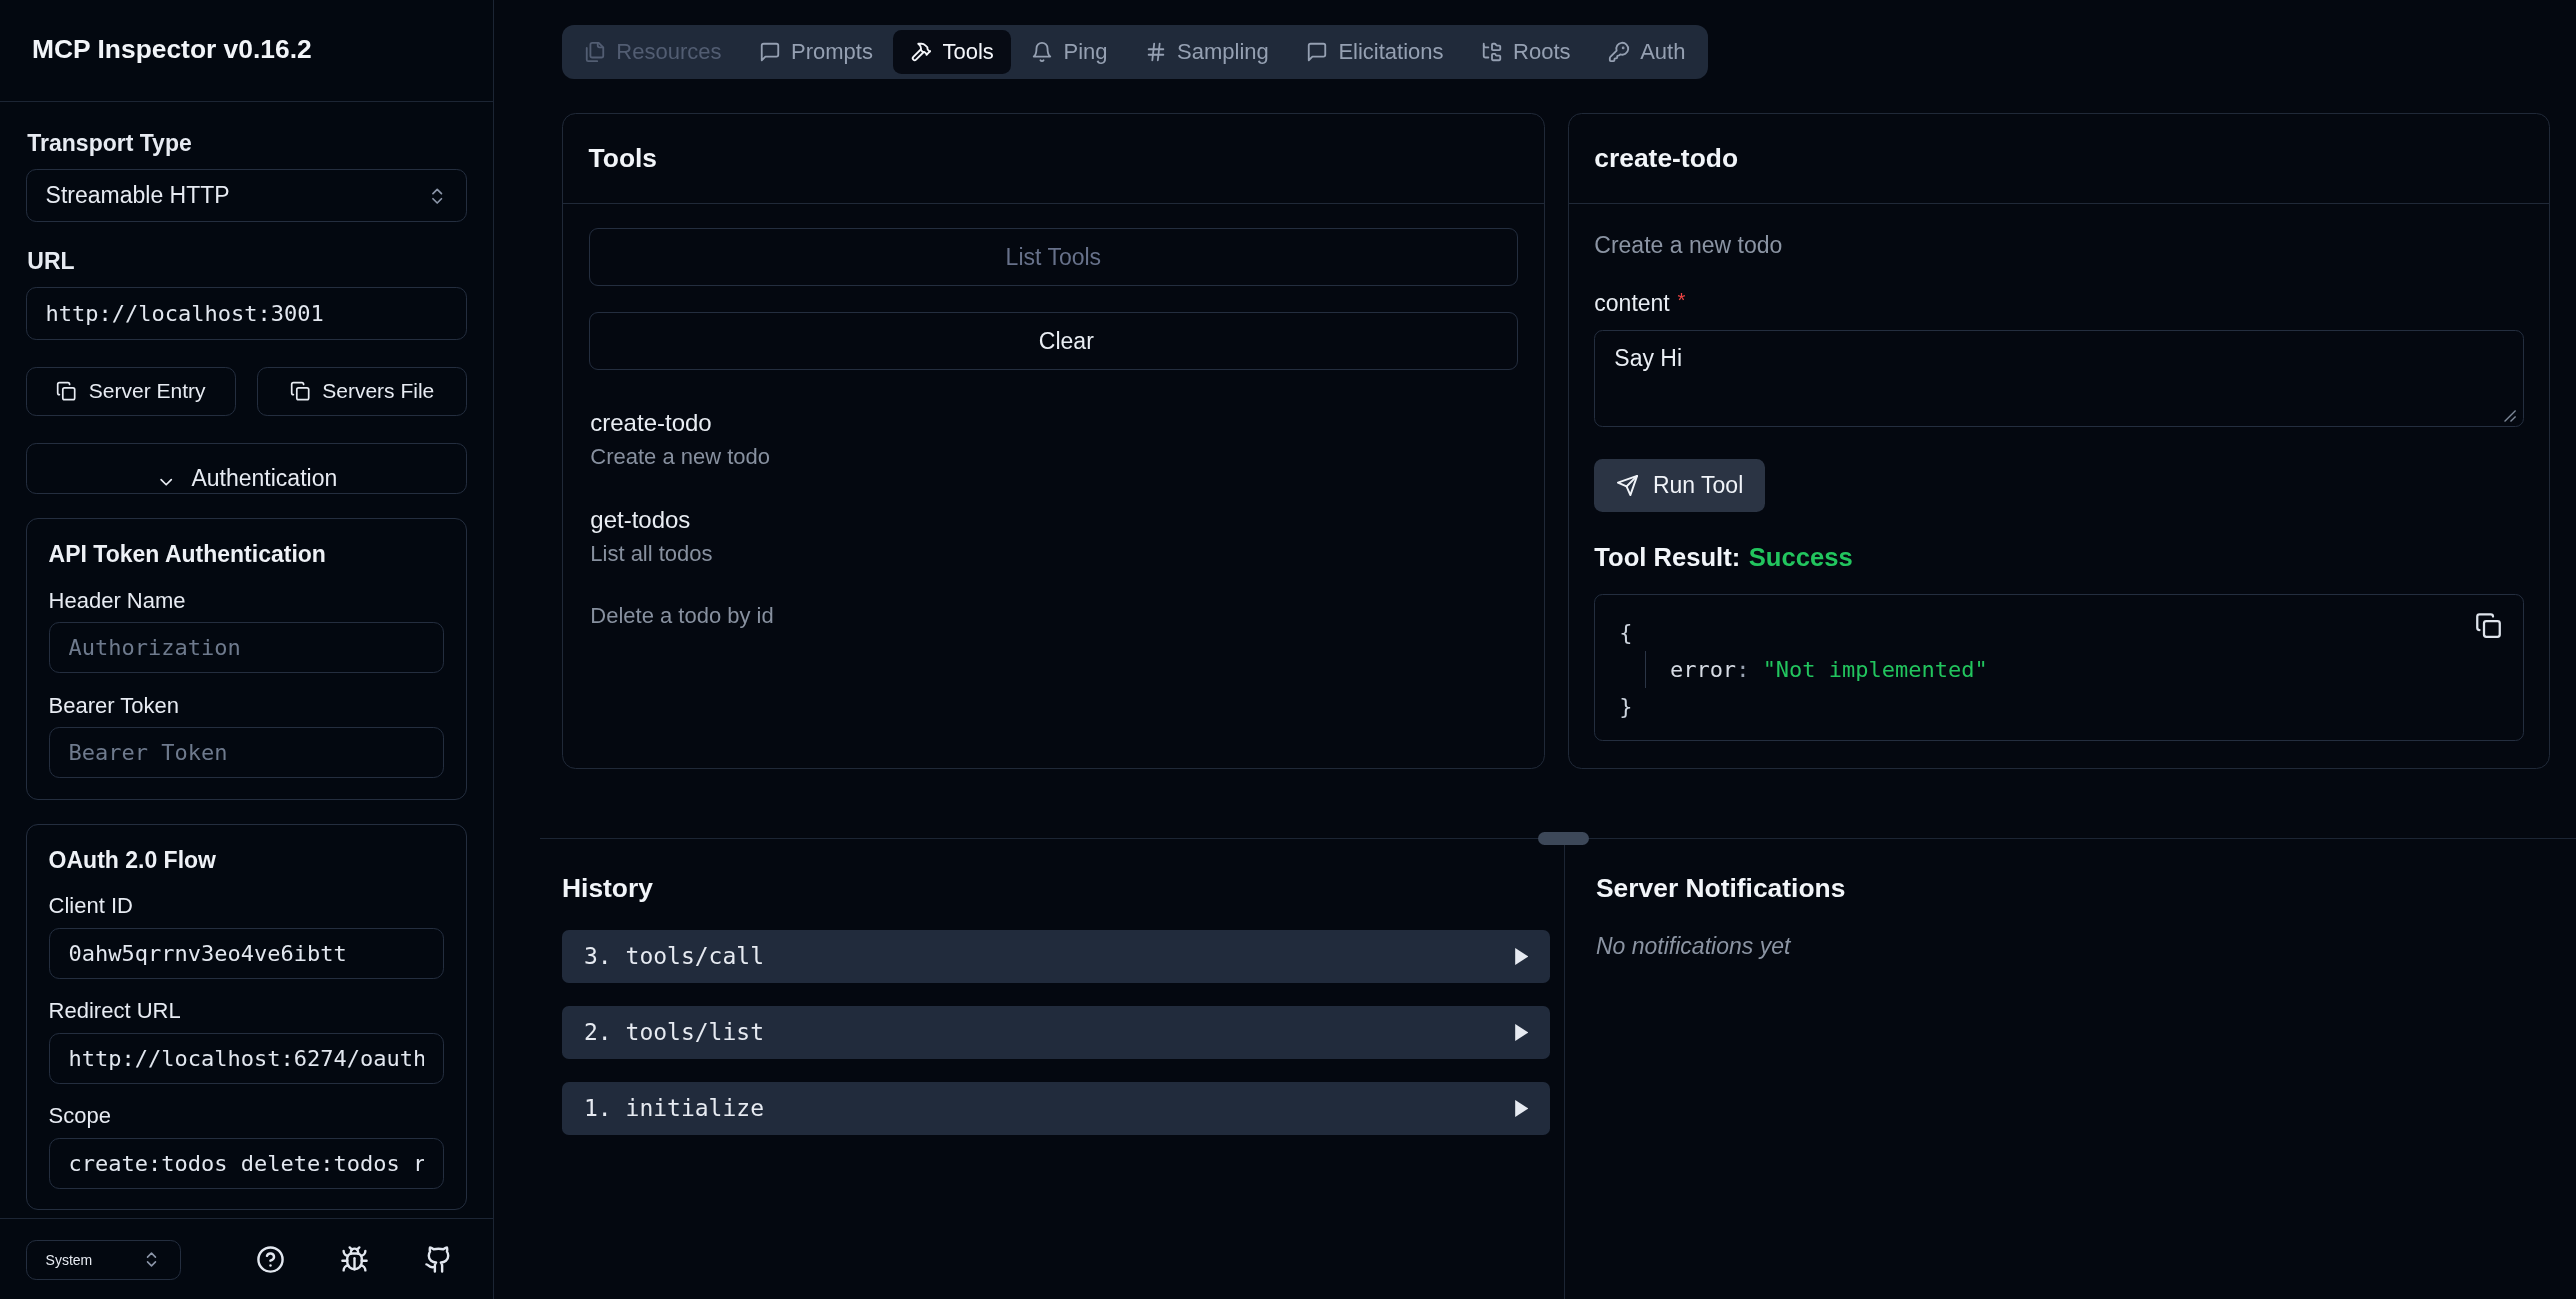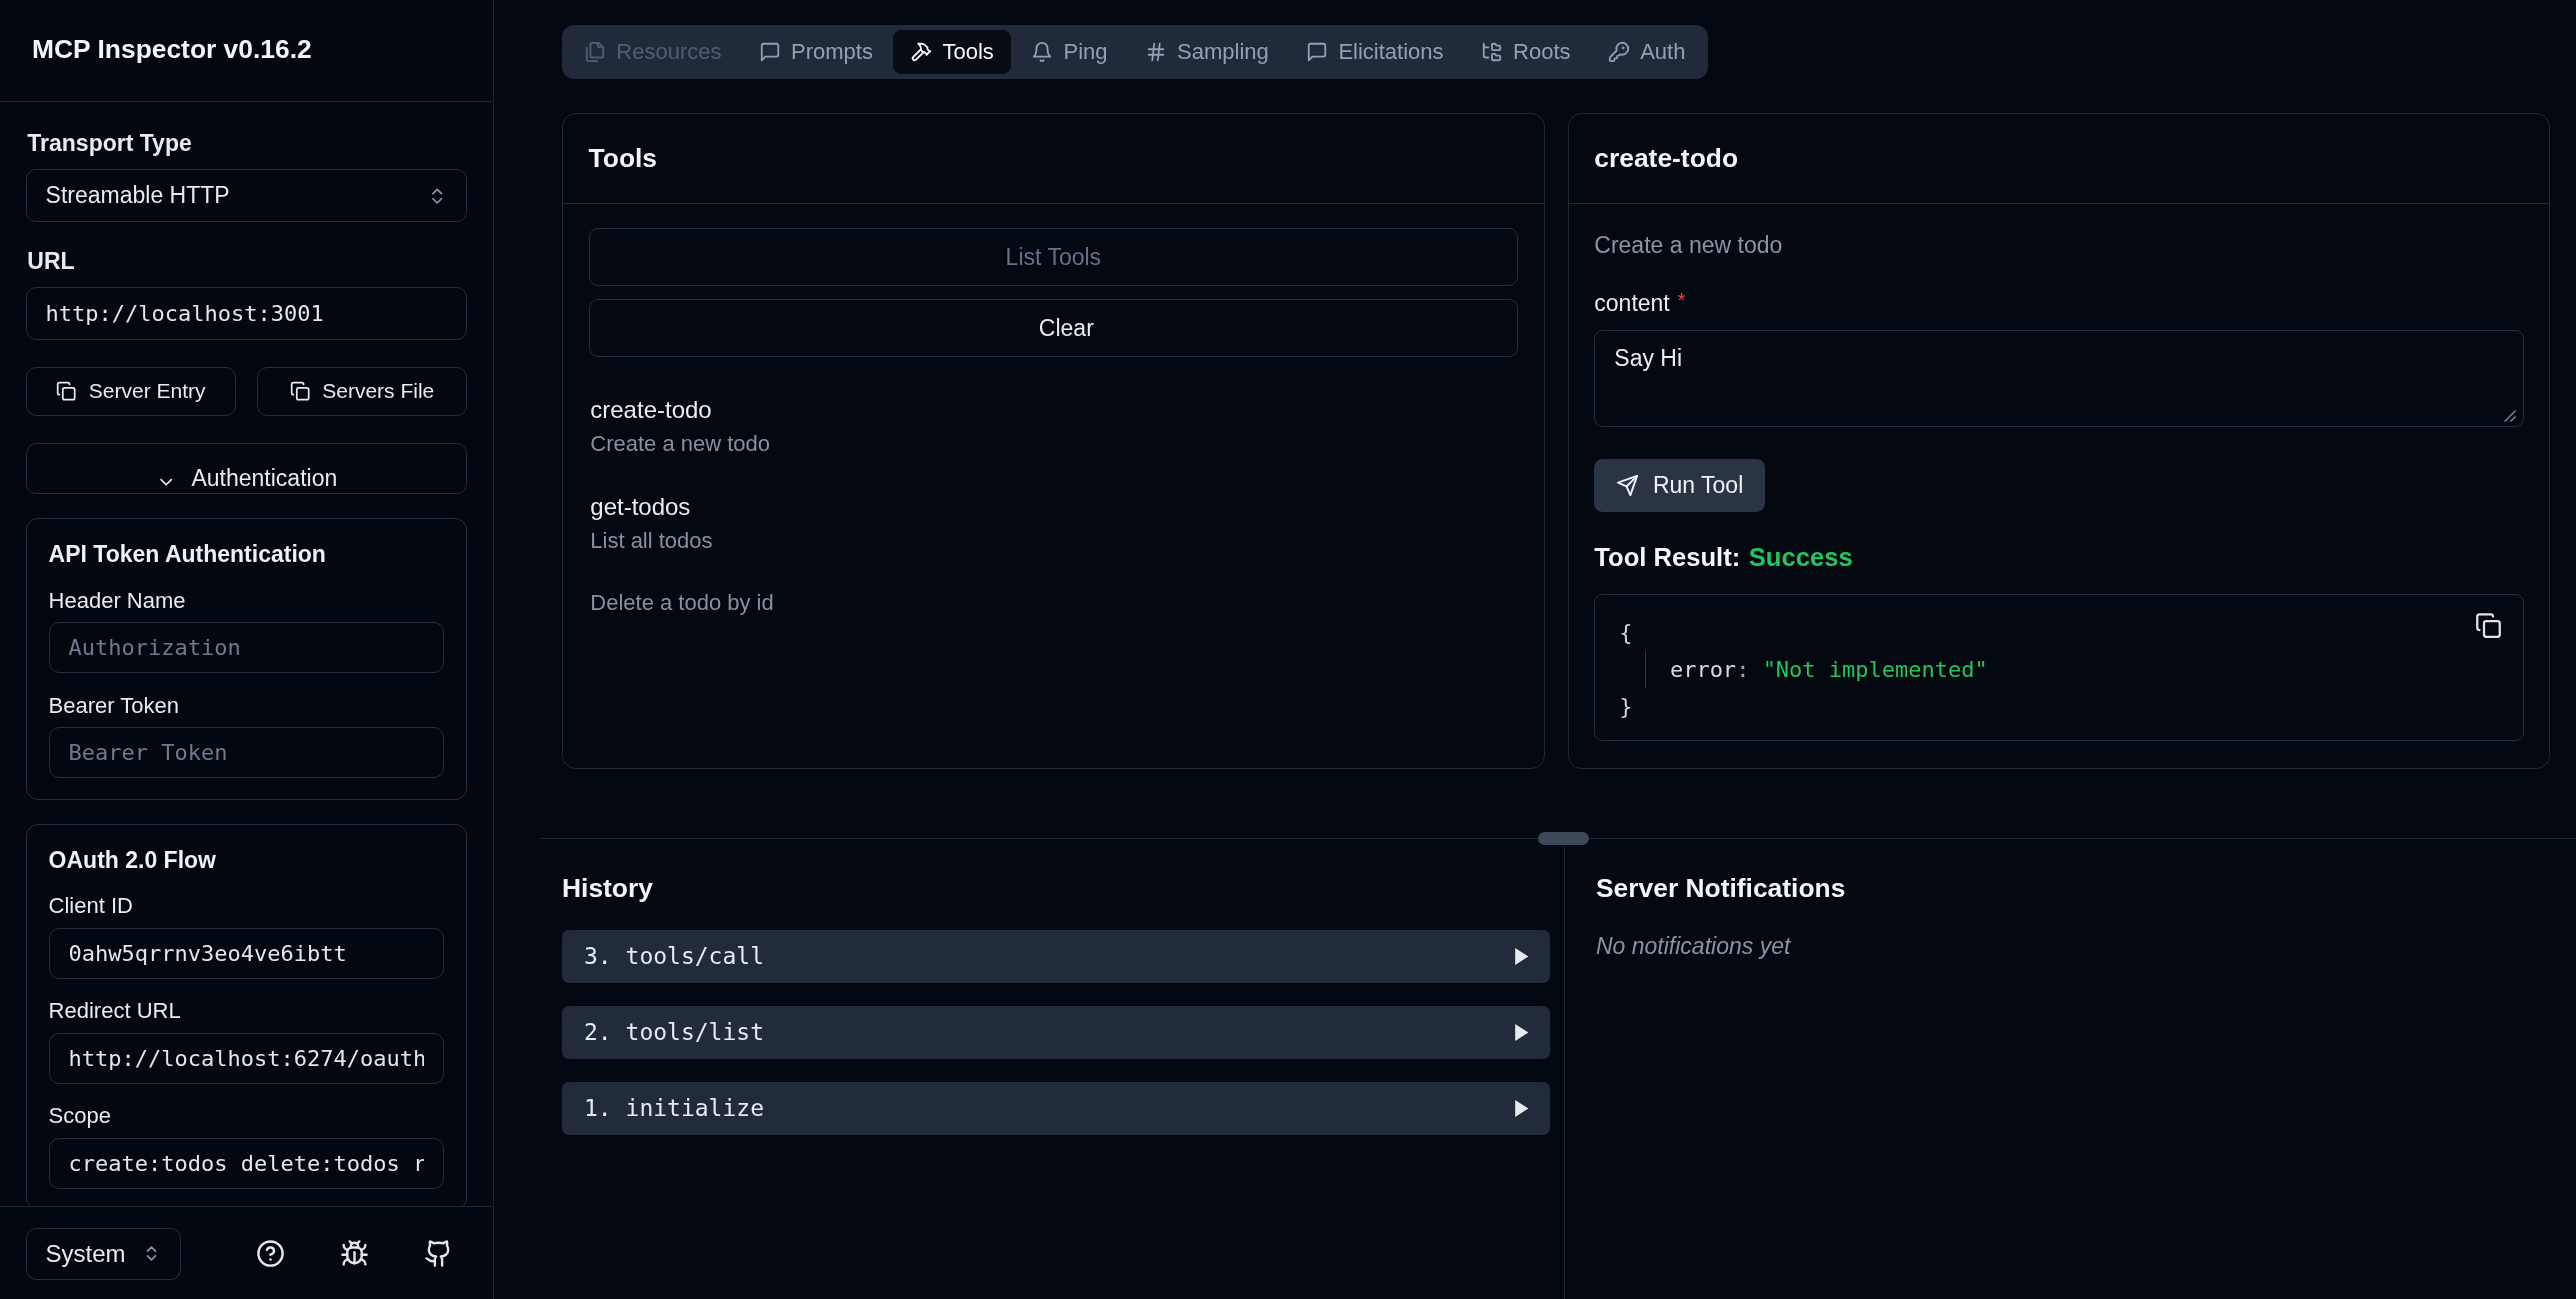--- a/index.html
+++ b/index.html
@@ -42,21 +42,21 @@
   .auth-toggle {
     width:100%; margin-top:27px; height:51px; border:0.9px solid #242e3f; border-radius:10.2px; background:transparent;
     color:#e7ebf2; font-size:23px; font-weight:500; font-family:inherit;
     display:flex; align-items:flex-end; justify-content:center; gap:15.3px; cursor:pointer;
   }
   .sb-card { margin-top:24px; border:0.9px solid #242e3f; border-radius:12px; padding:22px 22px 20.4px; }
   .sb-card h3 { margin:0; font-size:23px; font-weight:700; color:#eef1f6; }
   .sb-card .f-label { display:block; font-size:22px; font-weight:500; color:#e7ebf2; margin:19.6px 0 8.5px; }
   .sb-card .input { height:51px; }
   .sb-footer { border-top:0.9px solid #1c2534; padding:20.4px 25.6px; display:flex; align-items:center; }
-  .theme-select { width:155px; height:52px; font-size:24px; }
+  .theme-select { width:155px; height:40px; font-size:14px; }
   .icons { display:flex; gap:55px; margin-left:75px; align-items:center; }
   .icon-btn { background:none; border:none; padding:0; color:#e2e7ef; cursor:pointer; }
 
   
   .main { flex:1; display:flex; flex-direction:column; min-width:0; }
   .tabbar {
     margin:25px 0 0 22px; background:#202a3a; border-radius:12px; padding:5.1px;
     display:inline-flex; gap:3.4px; align-self:flex-start; align-items:center;
   }
   .tab {
@@ -71,21 +71,21 @@
   .panel { border:0.9px solid #202938; border-radius:13.6px; display:flex; flex-direction:column; overflow:hidden; }
   .panel > header { flex:0 0 auto; height:90px; padding:0 25.6px; display:flex; align-items:center; border-bottom:0.9px solid #202938; }
   .panel h2 { margin:0; font-size:26.4px; font-weight:700; color:#f2f5f9; }
   .panel-body { flex:1; padding:24px 25.6px; overflow:hidden; }
 
   .wide-btn {
     width:100%; height:58px; border:0.9px solid #242e3f; border-radius:9px; background:transparent;
     font-size:23px; color:#e9edf3; font-family:inherit; cursor:pointer;
   }
   .wide-btn.dim { color:#67718a; }
-  .wide-btn + .wide-btn { margin-top:13px;padding-left:32px; }
+  .wide-btn + .wide-btn { margin-top:26px;padding-left:32px; }
   .tool-list { list-style:none; margin:39px 0 0; padding:0 0 0 1.7px; }
   .tool-list li { margin-bottom:36px; cursor:pointer; }
   .tool-name { display:block; font-size:24px; color:#e9edf3; }
   .tool-desc { display:block; margin-top:6.8px; font-size:22px; color:#87909f; }
 
   .detail-desc { margin:3.4px 0 0; font-size:23px; color:#8b94a3; }
   .field-label { margin-top:31px; font-size:23px; color:#e9edf3; }
   .req { color:#ef4444; margin-left:7.7px; font-size:20.4px; position:relative; top:-3.4px; }
   .textarea-wrap { position:relative; margin-top:13.6px; }
   .textarea-wrap textarea {

